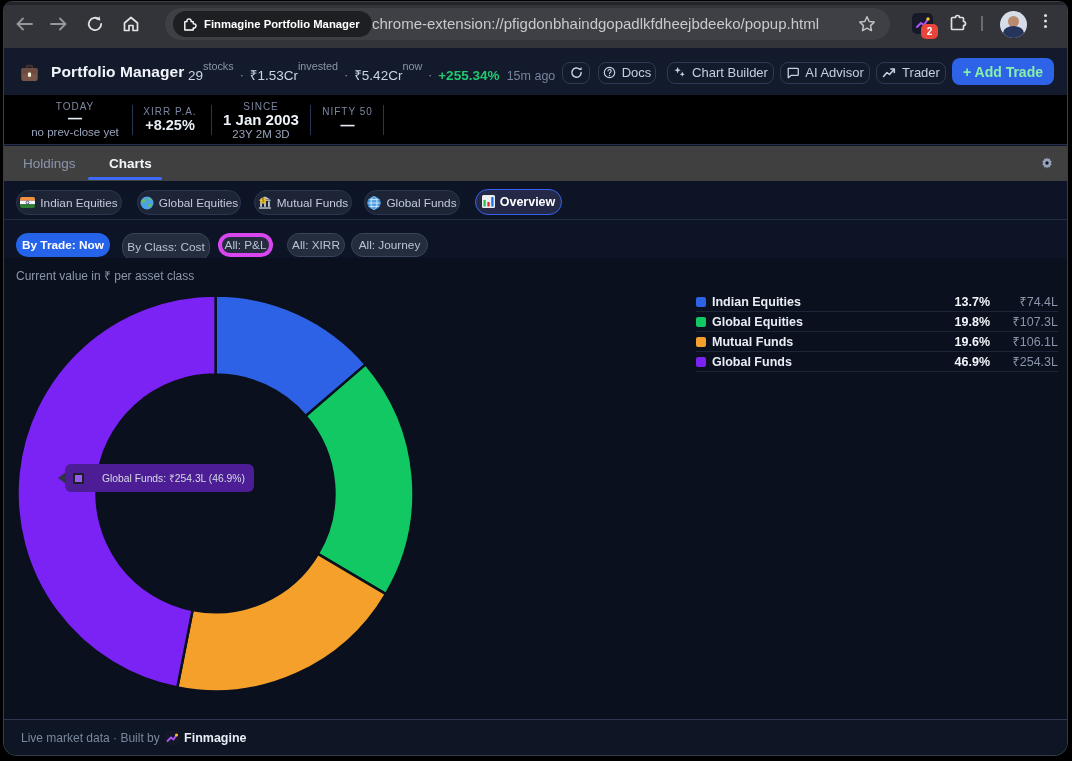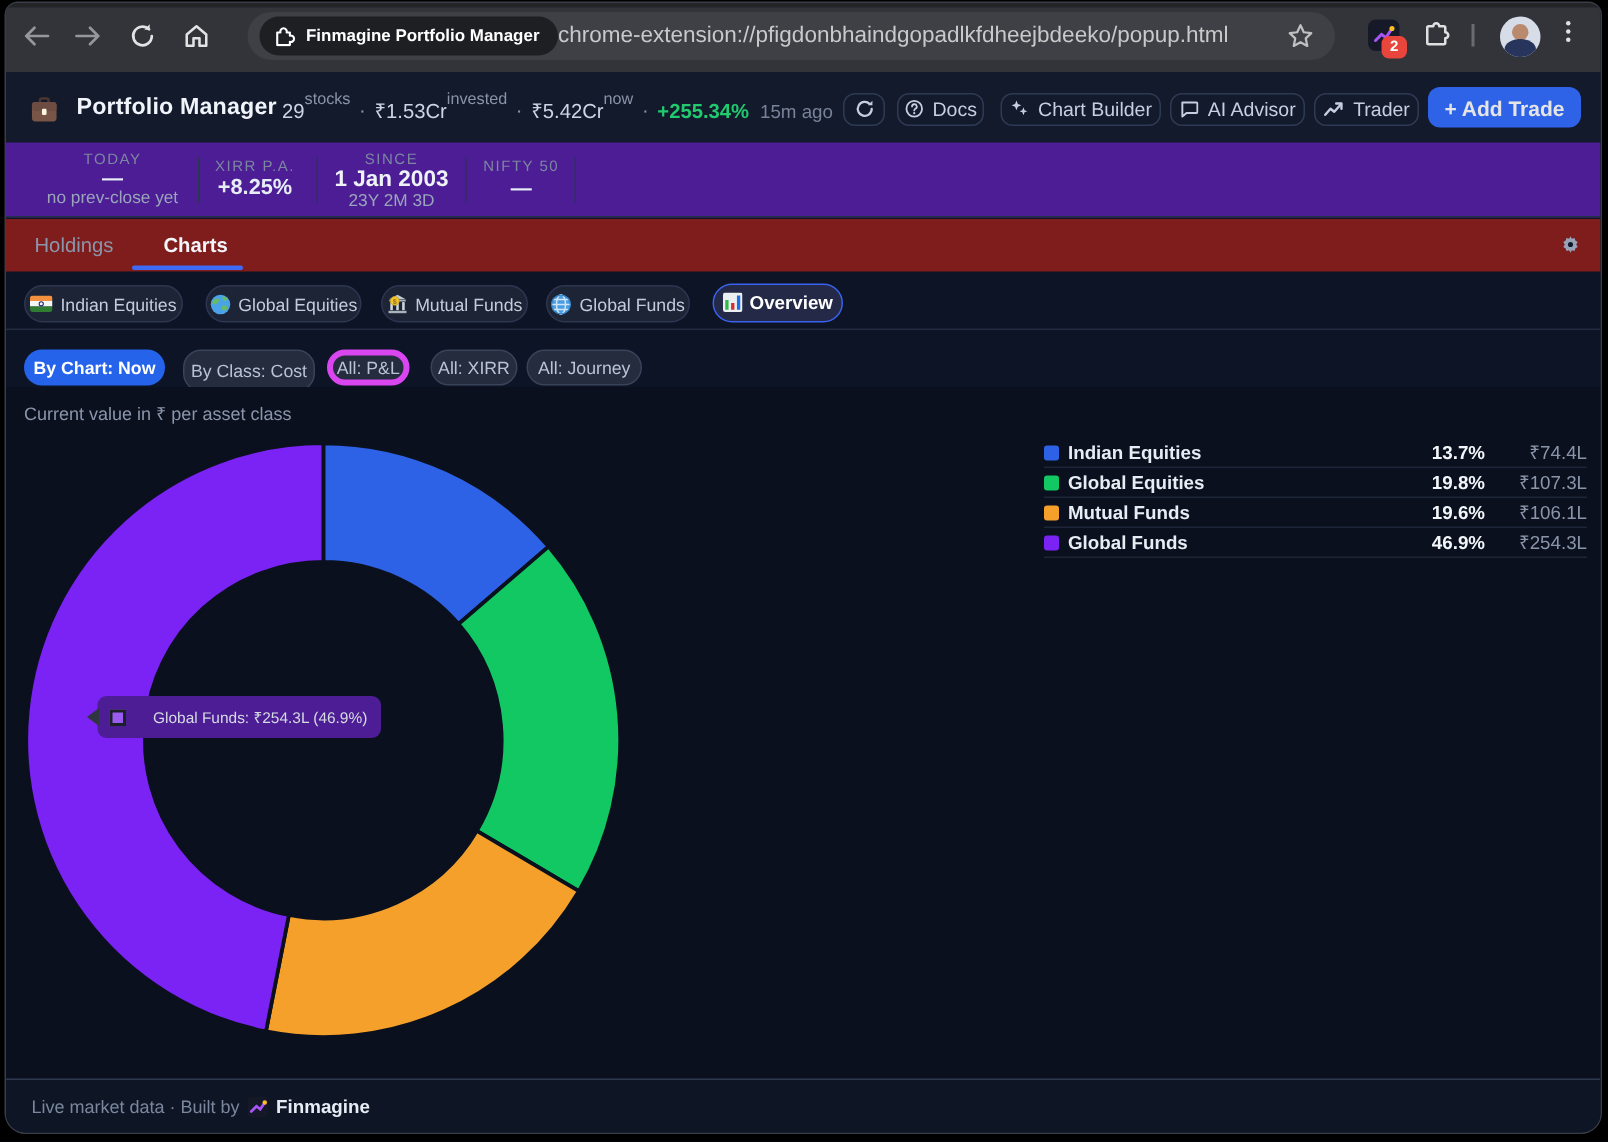--- a/index.html
+++ b/index.html
@@ -9,23 +9,23 @@
   
   #toolbar { position:absolute; left:0; top:0; width:100%; height:45.5px; background:#33343a; }
   #toolbar .topstrip { position:absolute; left:0; top:0; width:100%; height:3px; background:#232428; }
   .navic { position:absolute; top:13px; width:18px; height:18px; }
   #omni { position:absolute; left:161px; top:5.5px; width:725px; height:32px; border-radius:16px; background:#3f4046; }
   #chip { position:absolute; left:8px; top:3px; height:26px; border-radius:13px; background:#1e1f23; display:flex; align-items:center; padding:0 12px 0 9px; color:#fff; font-size:11.3px; font-weight:700; }
   #url { position:absolute; left:207px; top:0; height:32px; line-height:32px; color:#c8c9cb; font-size:15px; white-space:nowrap; }
   
   #app { position:absolute; left:0; top:45.5px; width:100%; height:707.5px; background:#0e1525;padding-left:40px; }
   #hdr { position:absolute; left:0; top:0; width:100%; height:47.5px; background:#121a2b; }
-  #statsbar { position:absolute; left:0; top:47.5px; width:100%; height:50px; background:#4c1d95; border-bottom:1px solid #242f4a; }
-
-  #tabs { position:absolute; left:0; top:98.5px; width:100%; height:37px; background:#7f1d1d; border-bottom:1px solid #2a3550; }
+  #statsbar { position:absolute; left:0; top:47.5px; width:100%; height:50px; background:#000000; border-bottom:1px solid #242f4a; }
+
+  #tabs { position:absolute; left:0; top:98.5px; width:100%; height:37px; background:#404040; border-bottom:1px solid #2a3550; }
   #chips { position:absolute; left:0; top:133.5px; width:100%; height:77px; background:#0d1425; }
   #chartsec { position:absolute; left:0; top:210.5px; width:100%; height:463px; background:#0a101d; }
   #footer { position:absolute; left:0; top:671.5px; width:100%; height:36px; background:#0e1525; border-top:1px solid #2e3950; }
   .obtn { position:absolute; top:14px; height:22px; border:1px solid #2e3a54; border-radius:8px; color:#c5cfe1; font-size:13px; display:flex; align-items:center; justify-content:center; gap:6px; }
   .pill { position:absolute; display:flex; align-items:center; justify-content:center; gap:5px; border-radius:13px; }
   sup.lbl { color:#8a94a8; font-size:10.8px; font-weight:400; position:relative; top:-4px; }
 </style>
 </head>
 <body>
 <div id="win">
@@ -101,21 +101,21 @@
             <path d="M5 1 l1 2.5 L8.5 4.5 6 5.5 5 8 4 5.5 1.5 4.5 4 3.5 Z" fill="#c5cfe1"></path>
             <path d="M10 6 l0.8 2 2 0.8 -2 0.8 -0.8 2 -0.8 -2 -2 -0.8 2 -0.8 Z" fill="#c5cfe1"></path>
           </svg>Chart Builder</div>
       <div class="obtn" style="left:776px; width:90px;"><svg width="13" height="13" viewBox="0 0 14 14">
             <path d="M2 2.5 h10 a0.8 0.8 0 0 1 0.8 0.8 v6 a0.8 0.8 0 0 1 -0.8 0.8 h-7 l-3 2.5 z" stroke="#c5cfe1" stroke-width="1.4" fill="none" stroke-linejoin="round" transform="translate(0.4,0)"></path>
           </svg>AI Advisor</div>
       <div class="obtn" style="left:872px; width:70px;"><svg width="14" height="14" viewBox="0 0 14 14">
             <path d="M1.5 10.5 5 6.5 7.5 8.5 12 3.5" stroke="#c5cfe1" stroke-width="1.6" fill="none" stroke-linecap="round" stroke-linejoin="round"></path>
             <path d="M8.8 3 H12.3 V6.5" stroke="#c5cfe1" stroke-width="1.6" fill="none" stroke-linecap="round" stroke-linejoin="round"></path>
           </svg>Trader</div>
-      <div class="abs" style="left:948px; top:10.5px; width:102px; height:27px; background:#2e63e7; border-radius:8px; color:#e5e5e5; font-size:14px; font-weight:700; display:flex; align-items:center; justify-content:center;">+ Add Trade</div>
+      <div class="abs" style="left:948px; top:10.5px; width:102px; height:27px; background:#2e63e7; border-radius:8px; color:#86efac; font-size:14px; font-weight:700; display:flex; align-items:center; justify-content:center;">+ Add Trade</div>
     </div>
 
     <div id="statsbar">
       <div class="abs" style="left:128px; top:10px; width:1px; height:30px; background:#273752;"></div>
       <div class="abs" style="left:207px; top:10px; width:1px; height:30px; background:#273752;"></div>
       <div class="abs" style="left:306px; top:10px; width:1px; height:30px; background:#273752;"></div>
       <div class="abs" style="left:379px; top:10px; width:1px; height:30px; background:#273752;"></div>
       <div class="abs" style="left:10px; top:0; width:122px; text-align:center;">
         <div style="margin-top:6px; font-size:10px; letter-spacing:1px; color:#7c87a0;">TODAY</div>
         <div style="font-size:14px; font-weight:700; color:#e7edf7; line-height:13px;">—</div>
@@ -188,21 +188,21 @@
       </div>
       <div class="pill" style="left:471px; top:7.5px; width:87px; height:26px; background:#232946; border:1.5px solid #3a62f0; color:#fff; font-size:12.5px; font-weight:700; white-space:nowrap;">
         <svg width="13" height="13" viewBox="0 0 13 13">
             <rect width="13" height="13" rx="1.5" fill="#eceff1"></rect>
             <rect x="1.5" y="5" width="2.2" height="6.5" fill="#2fb949"></rect>
             <rect x="5.4" y="7" width="2.2" height="4.5" fill="#d32f2f"></rect>
             <rect x="9.3" y="2" width="2.2" height="9.5" fill="#1a6ee8"></rect>
           </svg>
         Overview
       </div>
-      <div class="pill" style="left:12px; top:52px; width:94px; height:24px; background:#2563eb; color:#fff; font-size:11.8px; font-weight:600; border-radius:12px; white-space:nowrap;">By Chart: Now</div>
+      <div class="pill" style="left:12px; top:52px; width:94px; height:24px; background:#2563eb; color:#fff; font-size:11.8px; font-weight:600; border-radius:12px; white-space:nowrap;">By Trade: Now</div>
       <div class="pill" style="left:118px; top:52px; width:88px; height:28px; background:#242c3e; border:1px solid #39435a; color:#b9c3d6; font-size:11.8px; border-radius:12px; white-space:nowrap;">By Class: Cost</div>
       <div class="pill" style="left:214px; top:52px; width:55px; height:24px; background:#242c3e; border:4px solid #d946ef; color:#b9c3d6; font-size:11.8px; border-radius:12px; white-space:nowrap;">All: P&amp;L</div>
       <div class="pill" style="left:283px; top:52px; width:58px; height:24px; background:#242c3e; border:1px solid #39435a; color:#b9c3d6; font-size:11.8px; border-radius:12px; white-space:nowrap;">All: XIRR</div>
       <div class="pill" style="left:347px; top:52px; width:77px; height:24px; background:#242c3e; border:1px solid #39435a; color:#b9c3d6; font-size:11.8px; border-radius:12px; white-space:nowrap;">All: Journey</div>
     </div>
 
     <div id="chartsec">
       <div class="abs" style="left:12px; top:9px; font-size:12px; color:#8b96ab;">Current value in ₹ per asset class</div>
       <svg class="abs" style="left:0; top:0" width="480" height="463" viewBox="0 0 480 463">
         <g transform="translate(-4,-258)" stroke="#0a101d" stroke-width="2.5" stroke-linejoin="round">

